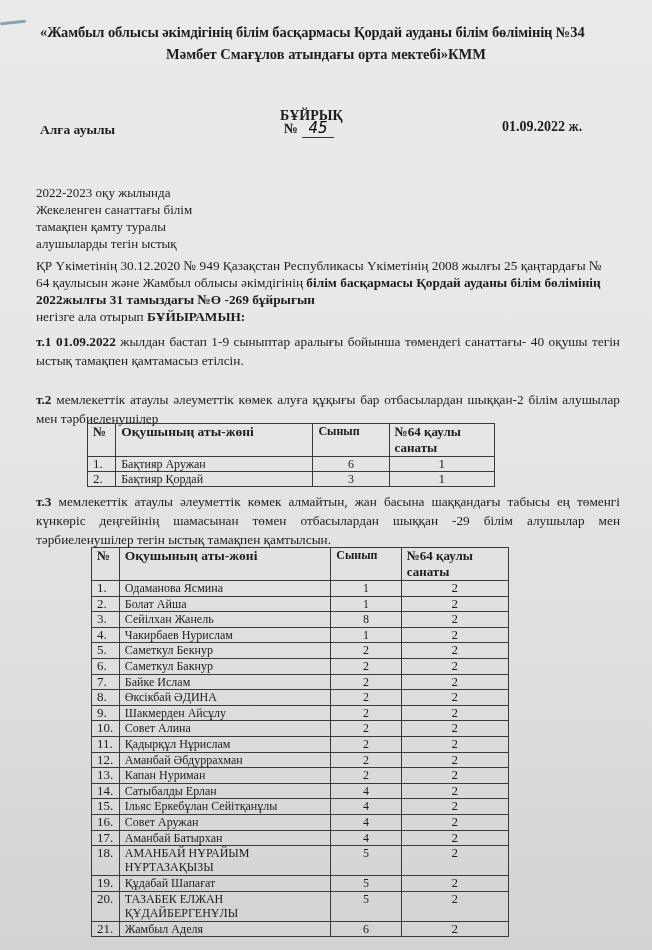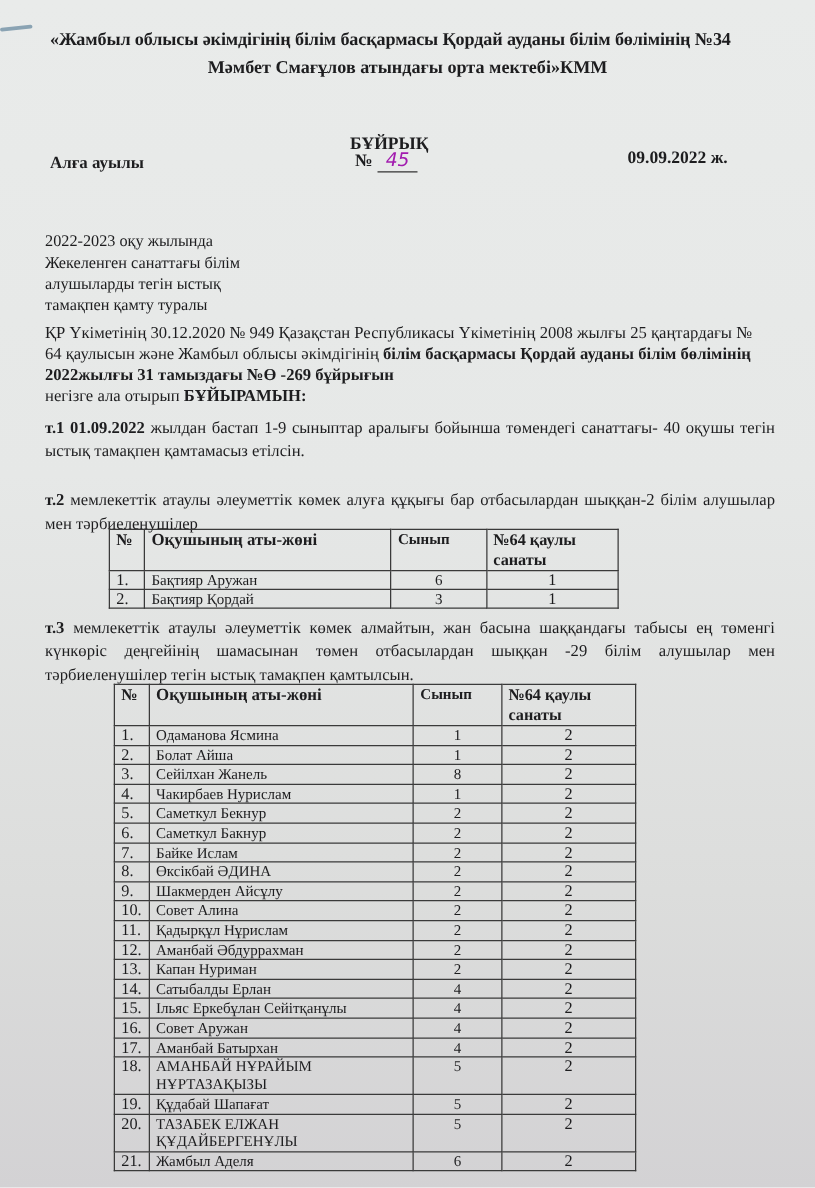--- a/index.html
+++ b/index.html
@@ -24,21 +24,21 @@
     font-size: 14.5px; font-weight: bold;
   }
   .hdr2 span { position: relative; left: 0px; }
   .title {
     position: absolute; left: 280px; top: 88px; font-size: 14px; font-weight: bold; margin-top: 16px;
   }
   .place { position: absolute; left: 40px; top: 118px; font-size: 13.5px; font-weight: bold; }
   .num { position: absolute; left: 284px; top: 115px; font-size: 14px; font-weight: bold; }
   .num .hw {
     font-family: "DejaVu Sans", sans-serif; font-style: italic; font-weight: normal;
-    color: #a21caf; font-size: 15px; border-bottom: 1px solid #333;
+    color: #000000; font-size: 15px; border-bottom: 1px solid #333;
     display: inline-block; width: 32px; text-align: center; margin-left: 4px;
   }
   .date { position: absolute; left: 502px; top: 115px; font-size: 14px; font-weight: bold; }
   .subject {
     position: absolute; left: 36px; top: 180px; font-size: 13px; font-weight: normal; line-height: 17px;
   }
   .basis {
     position: absolute; left: 36px; top: 253px; width: 580px; font-size: 13.3px; line-height: 17px;
   }
   .basis b { font-weight: bold; }
@@ -75,27 +75,27 @@
   <div class="pen-mark"></div>
 
   <div class="hdr1">«Жамбыл облысы әкімдігінің білім басқармасы Қордай ауданы білім бөлімінің №34</div>
   <div class="hdr2"><span>Мәмбет Смағұлов атындағы орта мектебі»КММ</span></div>
 
   <div class="title">БҰЙРЫҚ</div>
   <div class="place">Алға ауылы</div>
   <div class="num">
     <span>№</span><span class="hw">45</span>
   </div>
-  <div class="date">09.09.2022 ж.</div>
+  <div class="date">01.09.2022 ж.</div>
 
   <div class="subject">
     <div>2022-2023  оқу   жылында</div>
     <div>Жекеленген санаттағы білім</div>
+    <div>тамақпен қамту туралы</div>
     <div>алушыларды тегін ыстық</div>
-    <div>тамақпен қамту туралы</div>
   </div>
 
   <div class="basis">
     <span>ҚР Үкіметінің 30.12.2020 № 949 Қазақстан Республикасы Үкіметінің  2008 жылғы 25 қаңтардағы № 64 қаулысын және Жамбыл облысы әкімдігінің  </span><b>білім басқармасы Қордай ауданы білім бөлімінің  2022жылғы 31 тамыздағы №Ө -269 бұйрығын</b><br><span> негізге ала отырып  </span><b>БҰЙЫРАМЫН:</b>
   </div>
 
   <div class="p p1"><b>т.1 01.09.2022</b><span> жылдан бастап   1-9 сыныптар аралығы  бойынша төмендегі  санаттағы-  40 оқушы тегін ыстық тамақпен қамтамасыз етілсін.</span></div>
   <div class="p p2"><b>т.2</b><span> мемлекеттік атаулы әлеуметтік көмек алуға құқығы бар отбасылардан шыққан-2 білім алушылар мен тәрбиеленушілер</span></div>
 
   <table class="t1">

